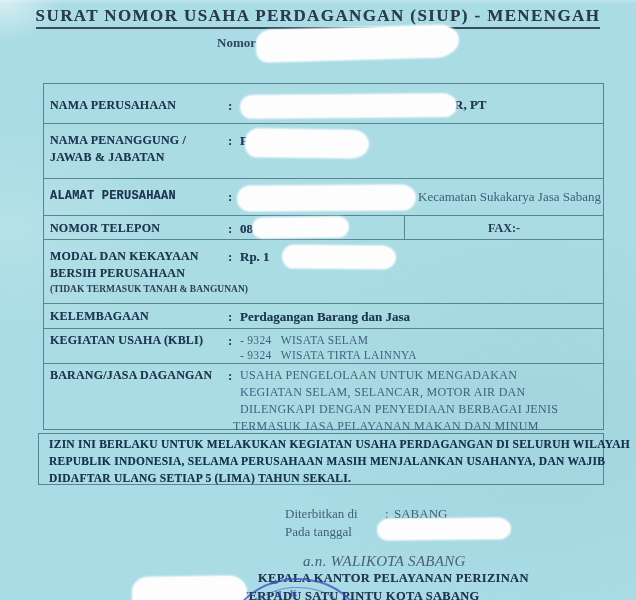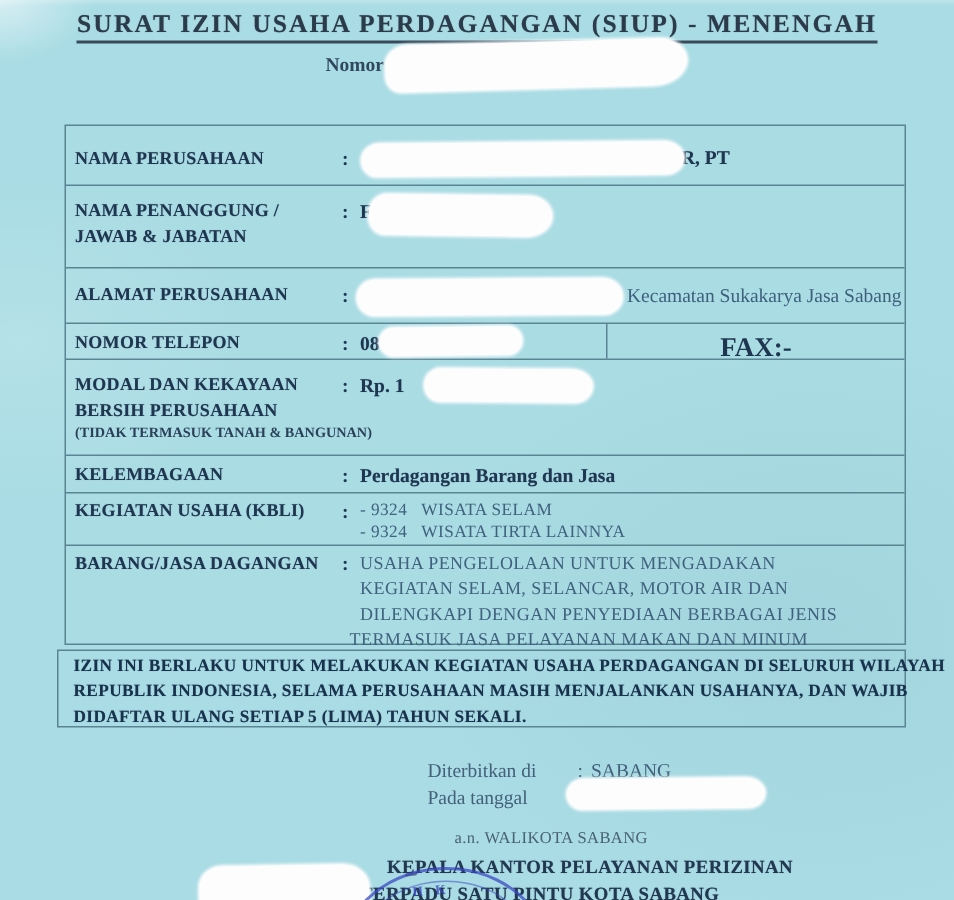--- a/index.html
+++ b/index.html
@@ -35,31 +35,31 @@
   .colon{position:absolute; left:184px; font-size:13px; font-weight:bold; color:#1f3650;}
   .val-b{position:absolute; font-size:13px; font-weight:bold; color:#1f3650;
          text-shadow:0 0 0.5px rgba(31,54,80,0.45); white-space:nowrap;}
   .val-l{position:absolute; font-size:12px; color:#40627e; letter-spacing:0.3px; white-space:pre;}
   .val-m{position:absolute; font-size:13px; color:#3e607d; white-space:nowrap;}
 
   .redact{position:absolute; background:#fdfdfe; box-shadow:0 0 2px 1.2px rgba(253,253,254,0.9); z-index:3;}
 
   .fax-divider{position:absolute; left:360px; top:0; width:1px; height:100%; background:#5b8492;}
   .fax-cell{position:absolute; left:361px; top:5px; width:198px; text-align:center;
-            font-size:18px; font-weight:bold; color:#1f3650;}
+            font-size:12px; font-weight:bold; color:#1f3650;}
 
   .note-box{
     position:absolute; left:38px; top:433px; width:566px; height:52px;
     border:1px solid #5b8492; box-sizing:border-box;
   }
   .note-line{position:absolute; left:10px; font-size:11.5px; font-weight:bold; letter-spacing:0.25px;
              color:#18324d; text-shadow:0 0 0.5px rgba(24,50,77,0.5); white-space:nowrap;}
 
   .foot-reg{font-size:13px; color:#44607a;}
-  .foot-an{font-size:11px; color:#4a6174; letter-spacing:0.3px;}
+  .foot-an{font-size:15px; color:#4a6174; letter-spacing:0.3px;font-style:italic;}
   .foot-bold{font-size:12.5px; font-weight:bold; letter-spacing:0.3px; color:#223750;
              text-shadow:0 0 0.6px rgba(34,55,80,0.5);}
 
   .stamp{
     position:absolute; left:226px; top:578px; width:140px; height:120px;
     border:2.5px solid rgba(56,68,192,0.72); border-radius:50%;
     transform:rotate(-4deg); z-index:4; box-sizing:border-box;
   }
   .stamp-inner{
     position:absolute; left:7px; top:7px; right:7px; bottom:7px;
@@ -69,21 +69,21 @@
               color:rgba(56,68,192,0.8); letter-spacing:3px;}
   .artifact-dash{position:absolute; left:270px; top:582px; width:8px; height:2px;
                  background:rgba(60,70,90,0.65); border-radius:1px; transform:rotate(-6deg);}
 </style>
 </head>
 <body>
 
 <div class="paper">
 
   <div class="title-wrap">
-    <span class="doc-title">SURAT IZIN USAHA PERDAGANGAN (SIUP) - MENENGAH</span>
+    <span class="doc-title">SURAT NOMOR USAHA PERDAGANGAN (SIUP) - MENENGAH</span>
   </div>
   <span class="abs nomor-label">Nomor</span>
   <div class="redact" style="left:257px; top:28px; width:201px; height:31px; border-radius:20px 24px 30px 14px / 17px 19px 22px 14px; transform:rotate(-1.6deg);"></div>
 
   <div class="siup-table">
 
     <div class="t-row" style="height:40px;">
       <span class="lab" style="top:14px;">NAMA PERUSAHAAN</span>
       <span class="colon" style="top:14px;">:</span>
       <div class="redact" style="left:197px; top:11px; width:215px; height:22px; border-radius:12px 14px 12px 10px / 11px 11px 11px 11px; transform:rotate(-0.5deg);"></div>
@@ -92,21 +92,21 @@
 
     <div class="t-row" style="height:55px;">
       <span class="lab" style="top:26px;">JAWAB &amp; JABATAN</span>
       <span class="lab" style="top:9px;">NAMA PENANGGUNG /</span>
       <span class="colon" style="top:9px;">:</span>
       <span class="val-b" style="left:196px; top:9px;">F</span>
       <div class="redact" style="left:202px; top:6px; width:122px; height:27px; border-radius:13px 16px 18px 11px / 13px 14px 14px 12px; transform:rotate(0.8deg);"></div>
     </div>
 
     <div class="t-row" style="height:37px;">
-      <span class="lab" style="top:10px;">ALAMAT PERUSAHAAN</span>
+      <span class="lab" style="top:10px;font-family:Liberation Mono, monospace;">ALAMAT PERUSAHAAN</span>
       <span class="colon" style="top:10px;">:</span>
       <div class="redact" style="left:194px; top:7px; width:177px; height:24px; border-radius:12px 14px 12px 12px / 12px 12px 12px 12px; transform:rotate(-0.4deg);"></div>
       <span class="val-m" style="left:374px; top:10px;">Kecamatan Sukakarya Jasa Sabang</span>
     </div>
 
     <div class="t-row" style="height:24px;">
       <span class="lab" style="top:5px;">NOMOR TELEPON</span>
       <span class="colon" style="top:5px;">:</span>
       <span class="val-b" style="left:196px; top:5px;">08</span>
       <div class="redact" style="left:209px; top:2px; width:95px; height:19px; border-radius:10px; transform:rotate(-0.8deg);"></div>

